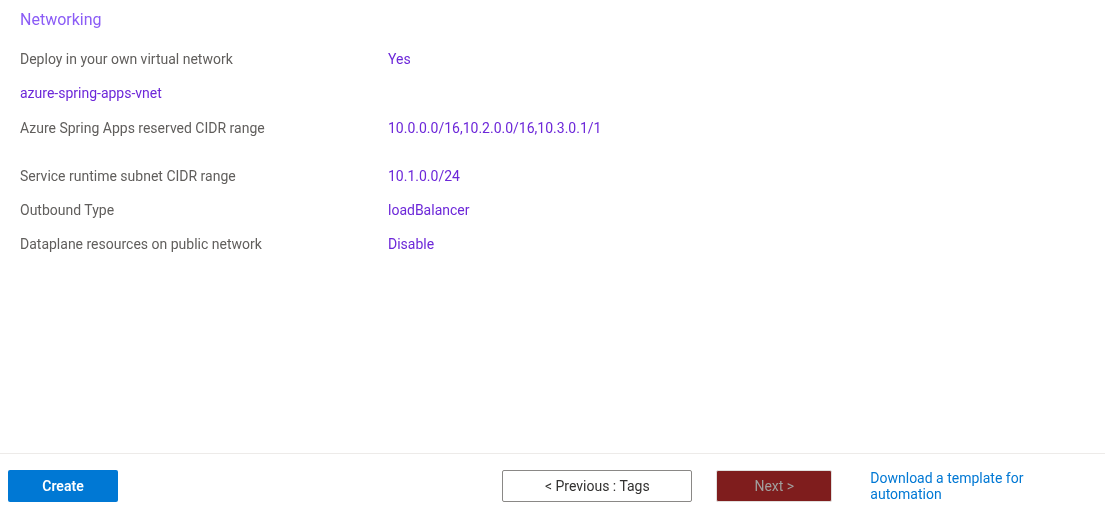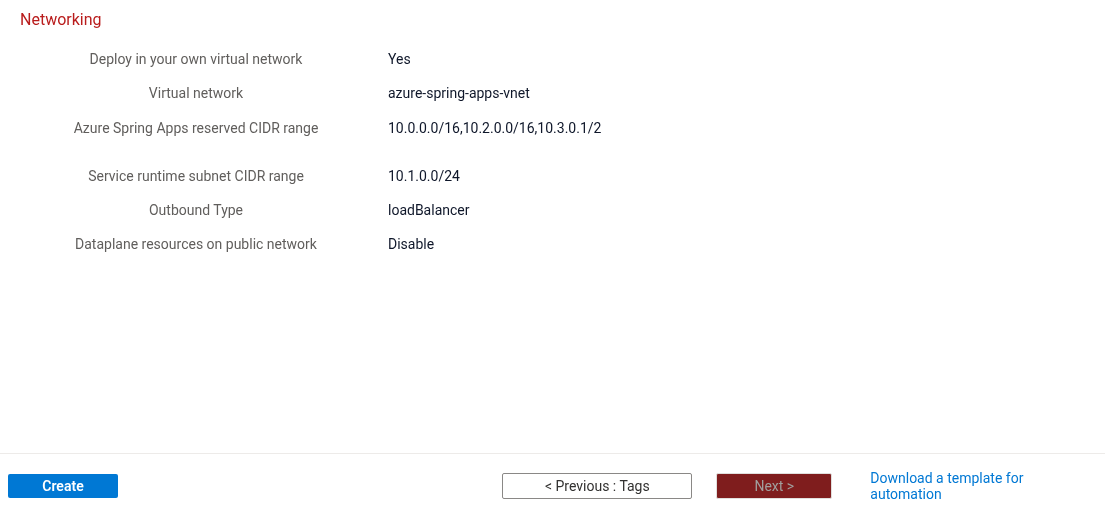--- a/index.html
+++ b/index.html
@@ -15,56 +15,55 @@
       width: 1105px;
       height: 512px;
       position: relative;
     }
     .content {
       padding: 10px 20px 0 20px;
     }
     .section-title {
       font-size: 16px;
       font-weight: 400;
-      color: #b91c1c;
+      color: #8b5cf6;
       margin-bottom: 20px;
     }
     .field-row {
       display: flex;
       margin-bottom: 14px;
       align-items: flex-start;
-      text-align: center;
     }
     .field-label {
       width: 368px;
       color: #605e5c;
       font-size: 14px;
       line-height: 1.45;
       padding-right: 16px;
     }
     .field-value {
-      color: #0f172a;
+      color: #6d28d9;
       font-size: 14px;
       line-height: 1.45;
     }
     .footer {
       position: absolute;
       bottom: 0;
       left: 0;
       right: 0;
       border-top: 1px solid #edebe9;
       padding: 16px 20px 10px 8px;
       display: flex;
       align-items: center;
     }
     .btn {
       font-family: inherit;
       font-size: 14px;
-      height: 16px;
-      padding: 12px 20px;
+      height: 32px;
+      padding: 4px 20px;
       border-radius: 2px;
       cursor: pointer;
       display: inline-flex;
       align-items: center;
       justify-content: center;
     }
     .btn-primary {
       background: #0078d4;
       color: #ffffff;
       border: none;
@@ -104,27 +103,26 @@
 
 <div class="content">
   <h2 class="section-title">Networking</h2>
 
   <div class="field-row">
     <div class="field-label">Deploy in your own virtual network</div>
     <div class="field-value">Yes</div>
   </div>
 
   <div class="field-row">
-    <div class="field-label">Virtual network</div>
     <div class="field-value">azure-spring-apps-vnet</div>
   </div>
 
   <div class="field-row">
     <div class="field-label">Azure Spring Apps reserved CIDR range</div>
-    <div class="field-value">10.0.0.0/16,10.2.0.0/16,10.3.0.1/2</div>
+    <div class="field-value">10.0.0.0/16,10.2.0.0/16,10.3.0.1/1</div>
   </div>
 
   <div class="field-row">
   </div>
 
   <div class="field-row">
     <div class="field-label">Service runtime subnet CIDR range</div>
     <div class="field-value">10.1.0.0/24</div>
   </div>
 

